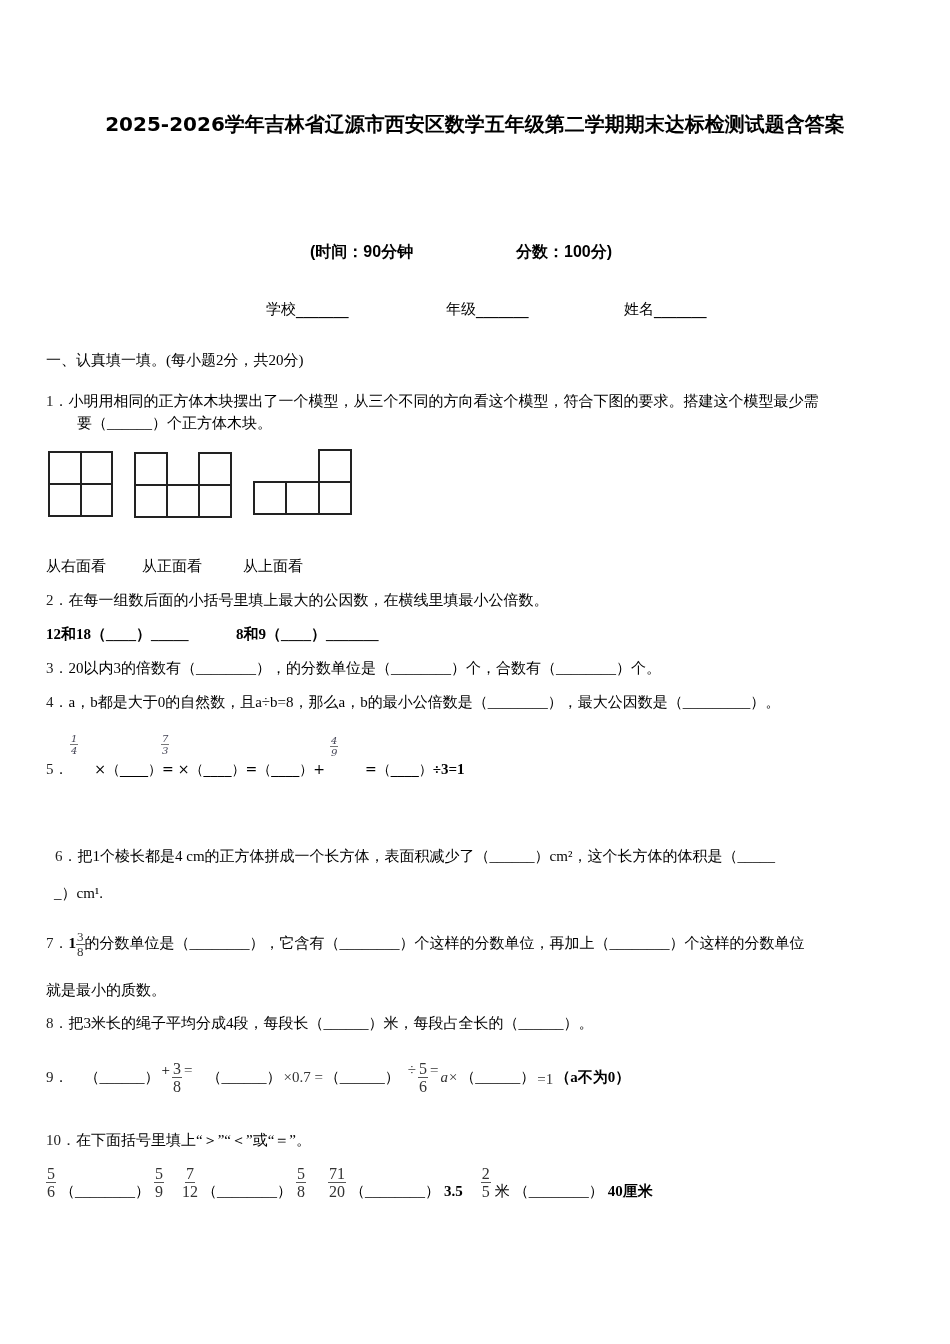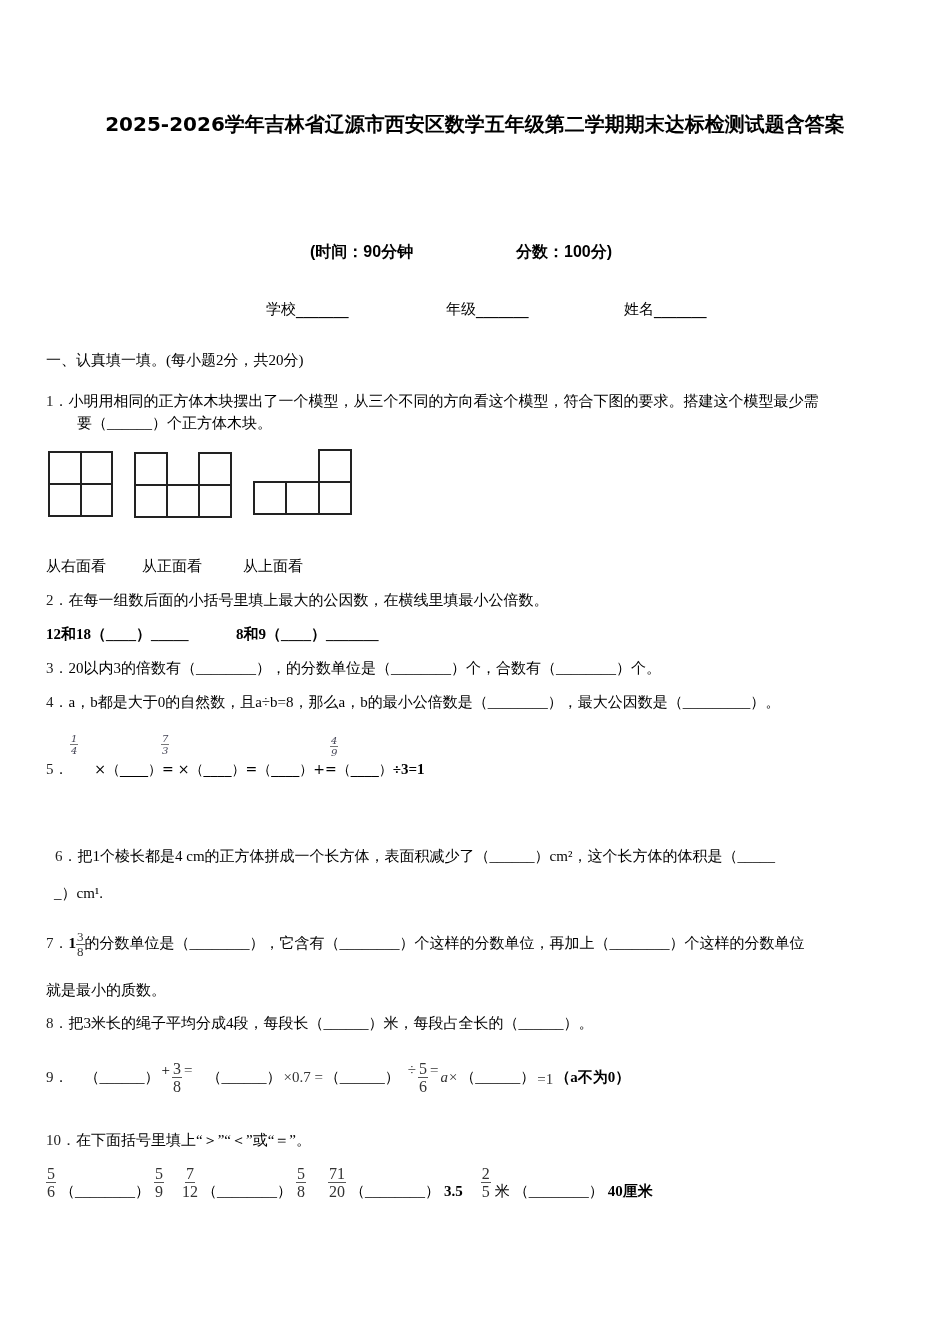--- a/index.html
+++ b/index.html
@@ -94,21 +94,21 @@
 <div class="abs q" style="left:46px; top:659px;">
   <span class="qnum">3．</span><span>20以内3的倍数有（________），的分数单位是（________）个，合数有（________）个。</span>
 </div>
 
 <div class="abs q" style="left:46px; top:693px;">
   <span class="qnum">4．</span><span>a，b都是大于0的自然数，且a÷b=8，那么a，b的最小公倍数是（________），最大公因数是（_________）。</span>
 </div>
 
 <div class="abs q" style="left:46px; top:760px;">
   <span class="qnum">5．</span>
-  <span style="display:inline-block; width:22px;"></span><span style="font-family:'DejaVu Sans',sans-serif; font-size:14px;">×（____）=</span><span style="display:inline-block; width:4px;"></span><span style="font-family:'DejaVu Sans',sans-serif; font-size:14px;">×（____）=（____）+</span><span style="font-family:'DejaVu Sans',sans-serif; font-size:14px;">=（____）</span><span class="b">÷3=1</span>
+  <span style="display:inline-block; width:22px;"></span><span style="font-family:'DejaVu Sans',sans-serif; font-size:14px;">×（____）=</span><span style="display:inline-block; width:4px;"></span><span style="font-family:'DejaVu Sans',sans-serif; font-size:14px;">×（____）=（____）+</span><span style="font-family:'DejaVu Sans',sans-serif; font-size:14px;margin-left:40px;">=（____）</span><span class="b">÷3=1</span>
 </div>
 <div class="tiny-frac" style="left:70px; top:733px;">
   <span class="num">1</span>
     <span>4</span>
 </div>
 <div class="tiny-frac" style="left:161px; top:733px;">
   <span class="num">7</span>
     <span>3</span>
 </div>
 <div class="tiny-frac" style="left:330px; top:735px;">

